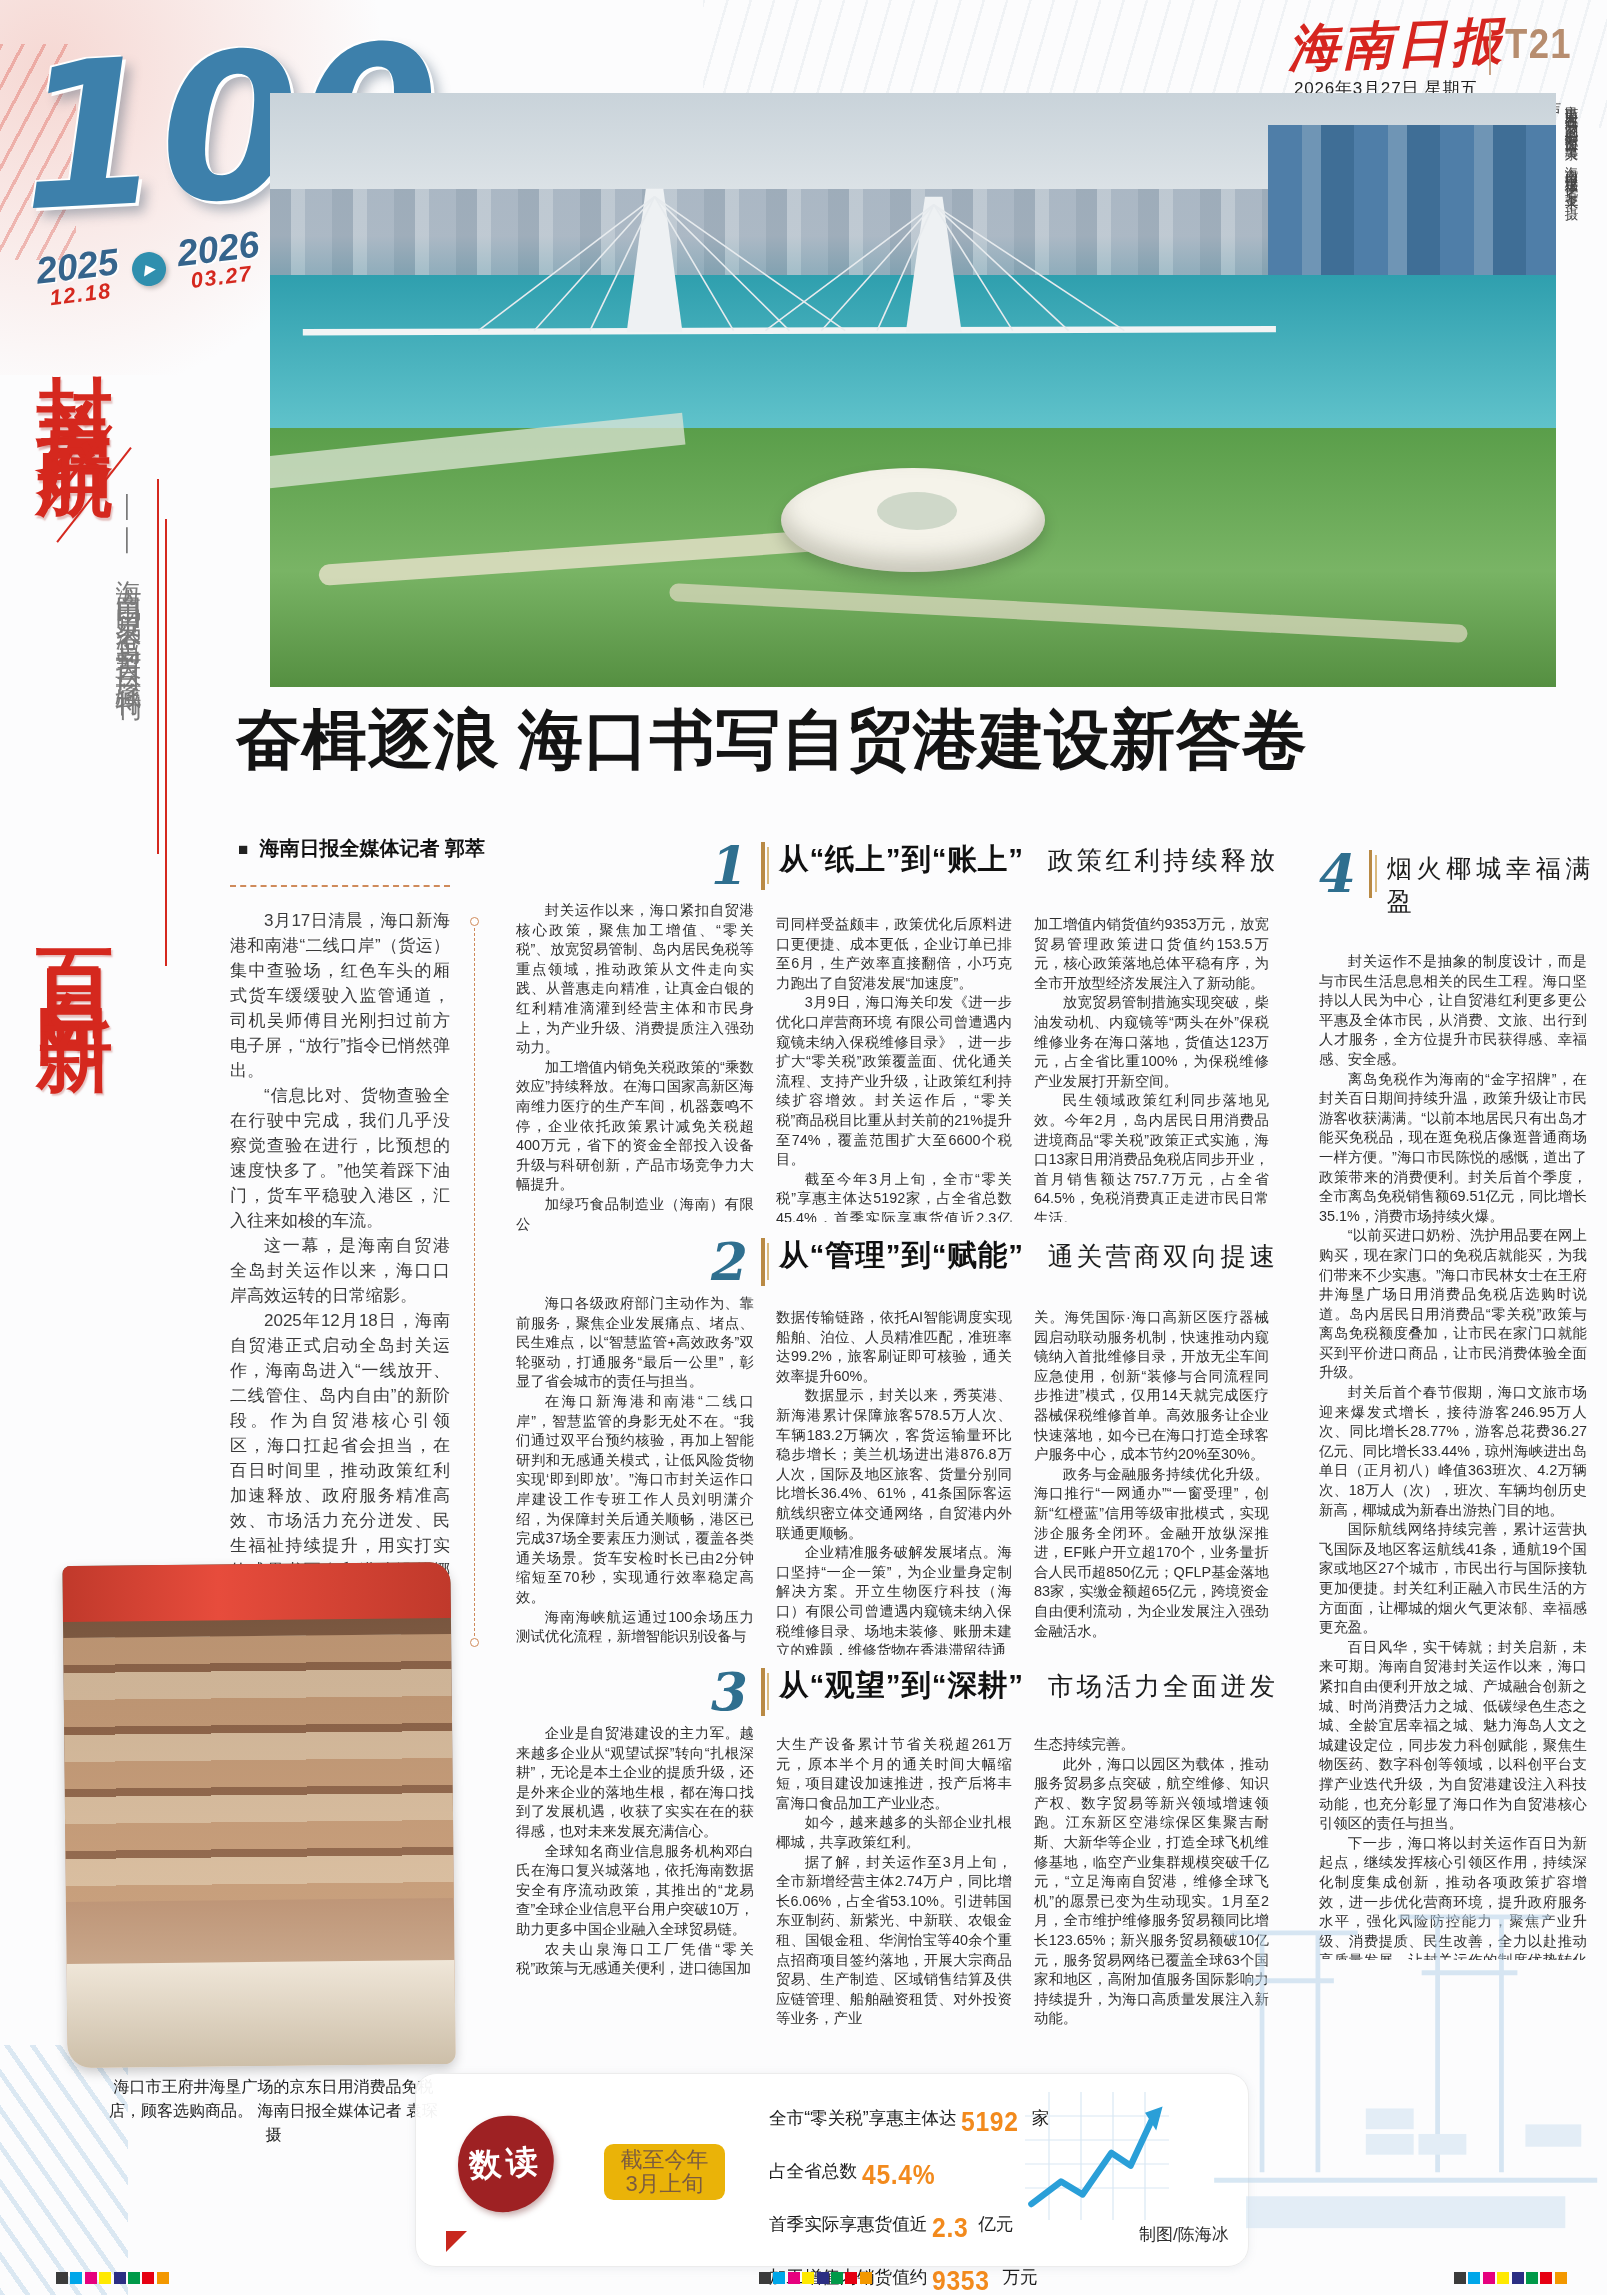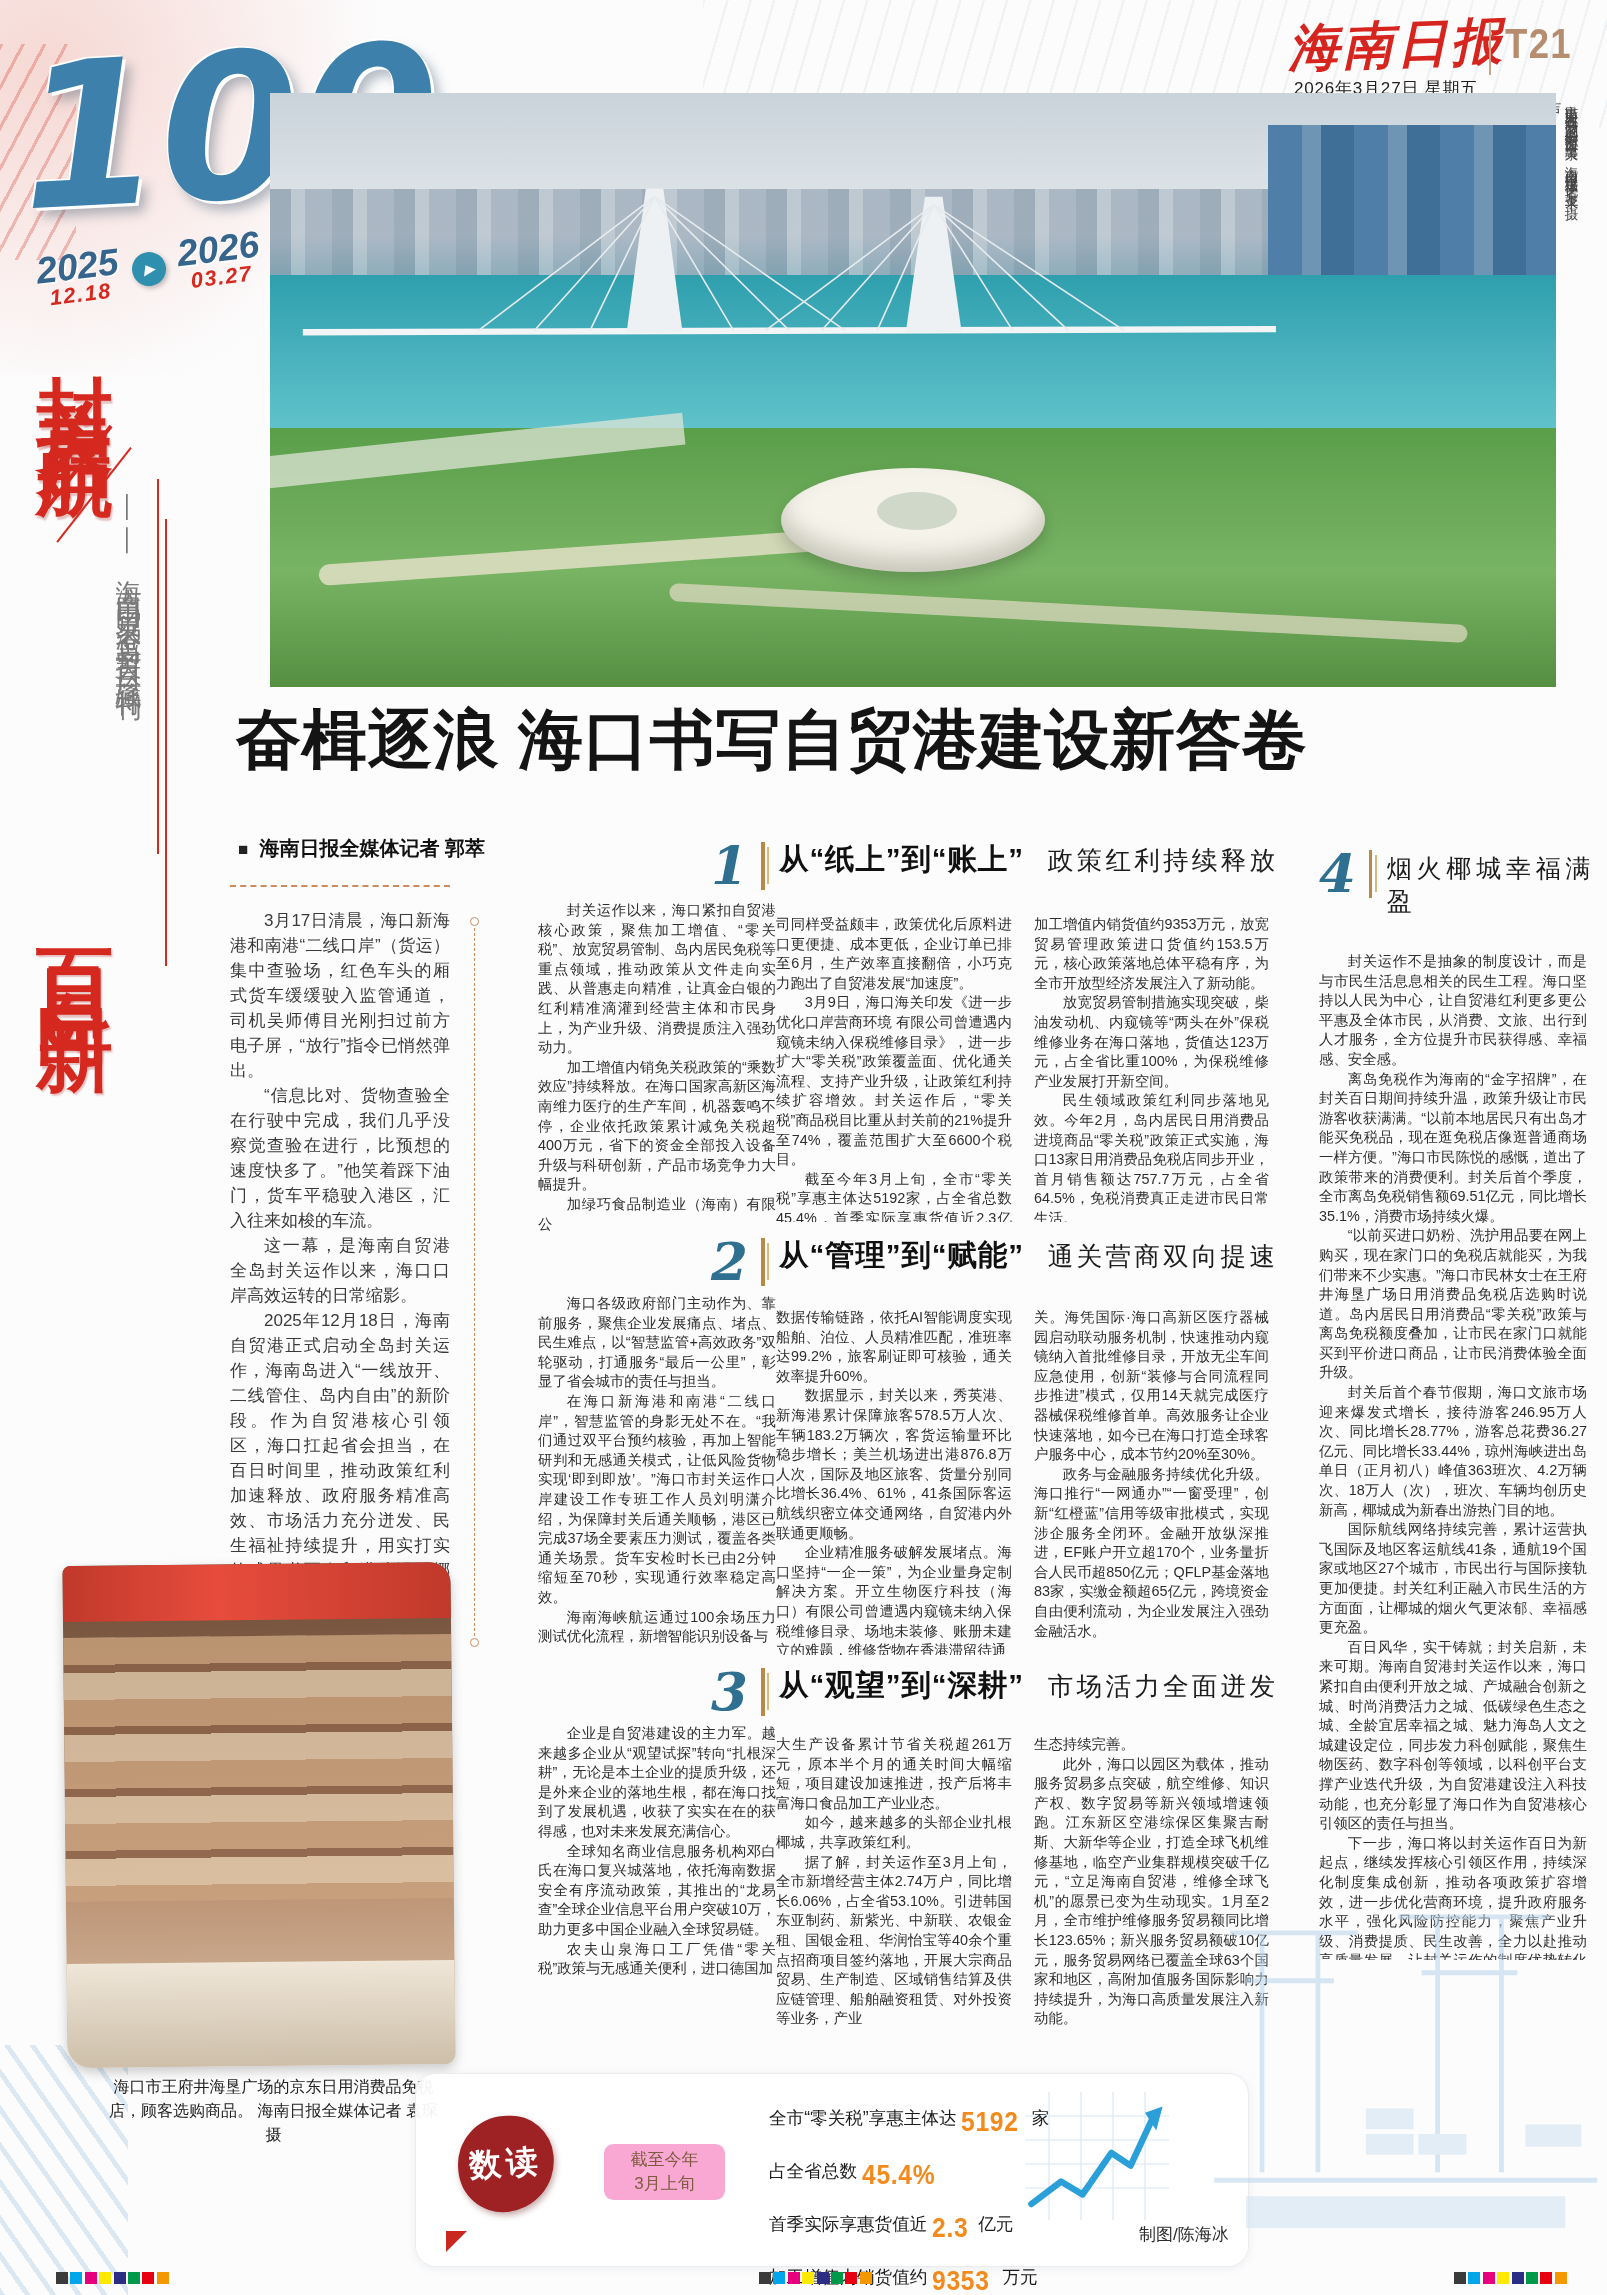--- a/index.html
+++ b/index.html
@@ -81,21 +81,21 @@
     font-size:17px;line-height:25px;text-align:justify;color:#3a3a3a;overflow:hidden;}
   .intro-col p{margin:0;text-indent:2em;}
   .v-dash{position:absolute;left:474px;top:928px;height:708px;border-left:1.6px dashed #cf8a5a;}
   .v-dash::before,.v-dash::after{content:'';position:absolute;left:-4.8px;width:7.2px;height:7.2px;
     border:1.6px solid #cf8a5a;border-radius:50%;background:#fff;}
   .v-dash::before{top:-11.2px;} .v-dash::after{bottom:-11.2px;}
   
   .col{position:absolute;font-size:14.4px;line-height:19.6px;text-align:justify;color:#2e2e2e;overflow:hidden;}
   .col p{margin:0;text-indent:2em;}
   .cont-first p:first-child{text-indent:0;}
-  .colB{left:516px;width:238px;margin-left:22px;} .colC{left:776px;width:236px;} .colD{left:1034px;width:235px;}
+  .colB{left:516px;width:238px;} .colC{left:776px;width:236px;} .colD{left:1034px;width:235px;}
   
   .sec-h{position:absolute;display:flex;align-items:flex-start;}
   .sec-num{font-family:"DejaVu Serif",serif;font-style:italic;font-weight:900;font-size:53px;
     line-height:50px;color:#2f6f8f;}
   .sec-bar{width:4px;height:48px;background:#b98a45;margin:1.6px 14.4px 0 12.8px;position:relative;}
   .sec-bar::after{content:'';position:absolute;left:6.4px;top:5.6px;width:1.6px;height:37px;background:#d9b97e;}
   .sec-title{font-size:29.6px;font-weight:900;color:#101010;letter-spacing:0.8px;line-height:37px;}
   .sec-sub{font-family:"DejaVu Serif",serif;font-size:25.6px;color:#1d1d1d;margin-left:24px;
     letter-spacing:3.2px;line-height:40px;}
   .sec4-h .sec-title{font-size:29px;}
@@ -114,22 +114,22 @@
     color:#222;text-align:center;}
   
   .fig-card{position:absolute;left:415px;top:2073px;width:832px;height:192px;border-radius:21px;
     border:0.8px solid #ececec;background:rgba(255,255,255,.94);box-shadow:0 1.6px 8px rgba(120,140,160,.12);}
   .fig-title{position:absolute;left:42px;top:42px;width:96px;height:96px;background:#9e2123;
     border-radius:52% 46% 55% 48%;color:#fff;font-size:32px;font-weight:bold;display:flex;
     align-items:center;justify-content:center;letter-spacing:4.8px;transform:rotate(-4deg);
     box-shadow:1.6px 3.2px 6.4px rgba(90,10,10,.35);}
   .fig-ribbon{position:absolute;left:30px;top:157px;width:0;height:0;
     border-left:21px solid #c8281e;border-bottom:21px solid transparent;}
-  .as-of{position:absolute;left:188px;top:70px;width:121px;height:56px;background:#f9a8d4;border-radius:9.6px;
-    color:#7c5c3f;font-size:17px;line-height:24px;display:flex;flex-direction:column;align-items:center;
+  .as-of{position:absolute;left:188px;top:70px;width:121px;height:56px;background:#eab308;border-radius:9.6px;
+    color:#7c5c3f;font-size:22px;line-height:24px;display:flex;flex-direction:column;align-items:center;
     justify-content:center;}
   .stats{position:absolute;left:353px;top:12.8px;width:447px;}
   .stat-row{height:34px;display:flex;align-items:flex-start;white-space:nowrap;margin-top:19px;}
   .stat-label{font-size:17.6px;color:#1c1c1c;}
   .stat-value{font-size:28px;font-weight:900;color:#f28a1d;margin:0 4.8px;letter-spacing:0.8px;
     transform:scaleX(.88);transform-origin:left;display:inline-block;}
   .stat-unit{font-size:17.6px;color:#1c1c1c;}
   .chart{position:absolute;left:609px;top:17.6px;}
   .fig-credit{position:absolute;left:723px;top:149px;font-size:17px;color:#2d2d2d;}
   

